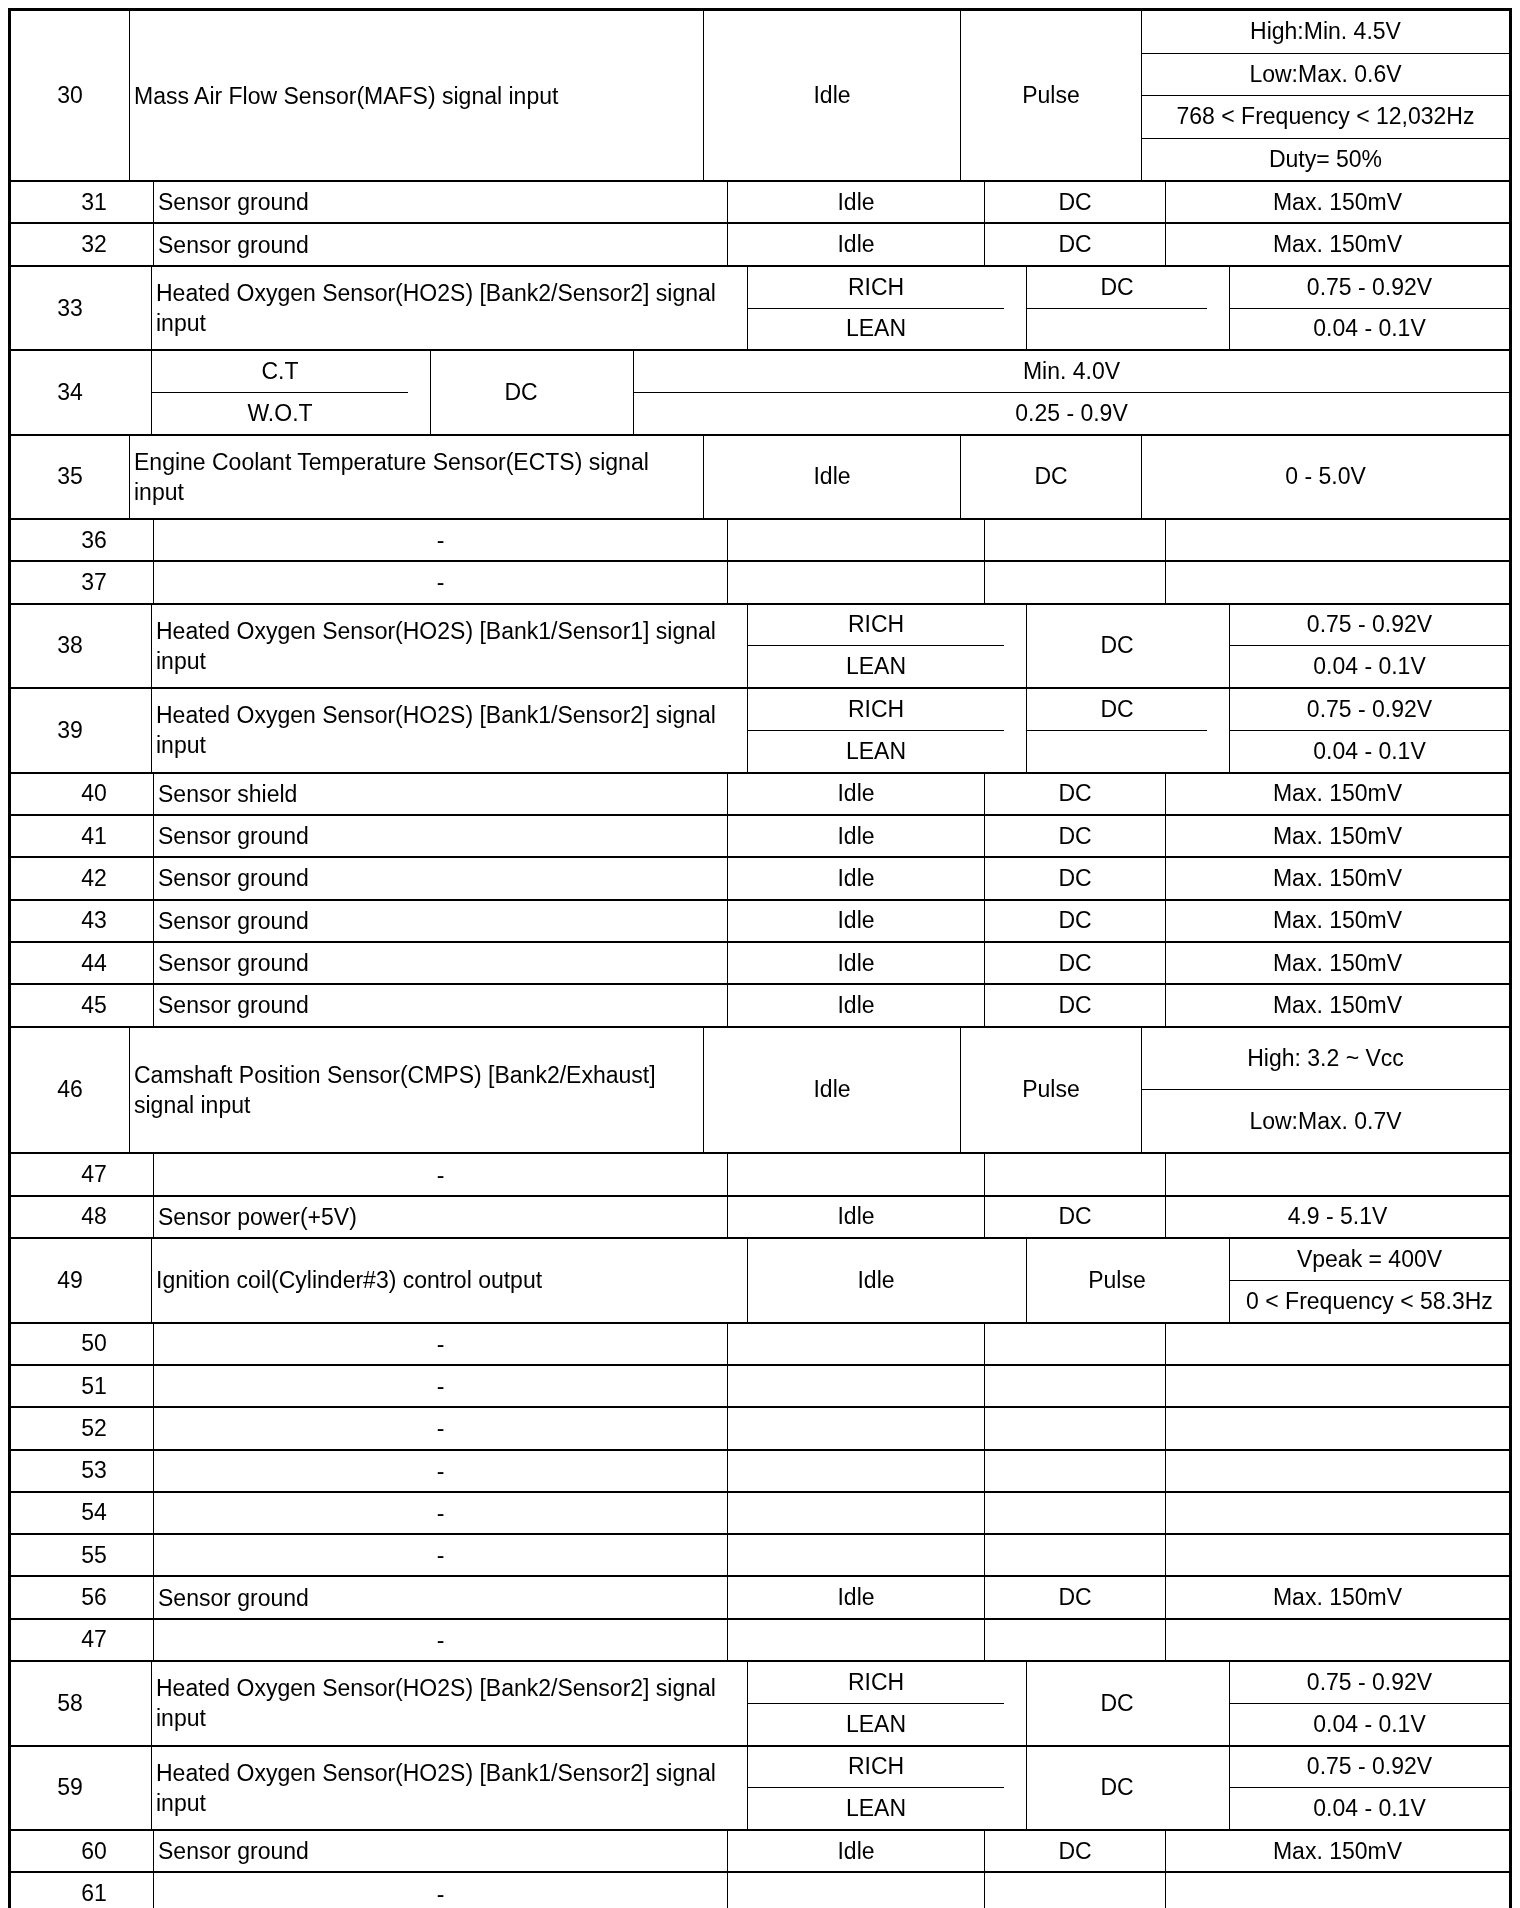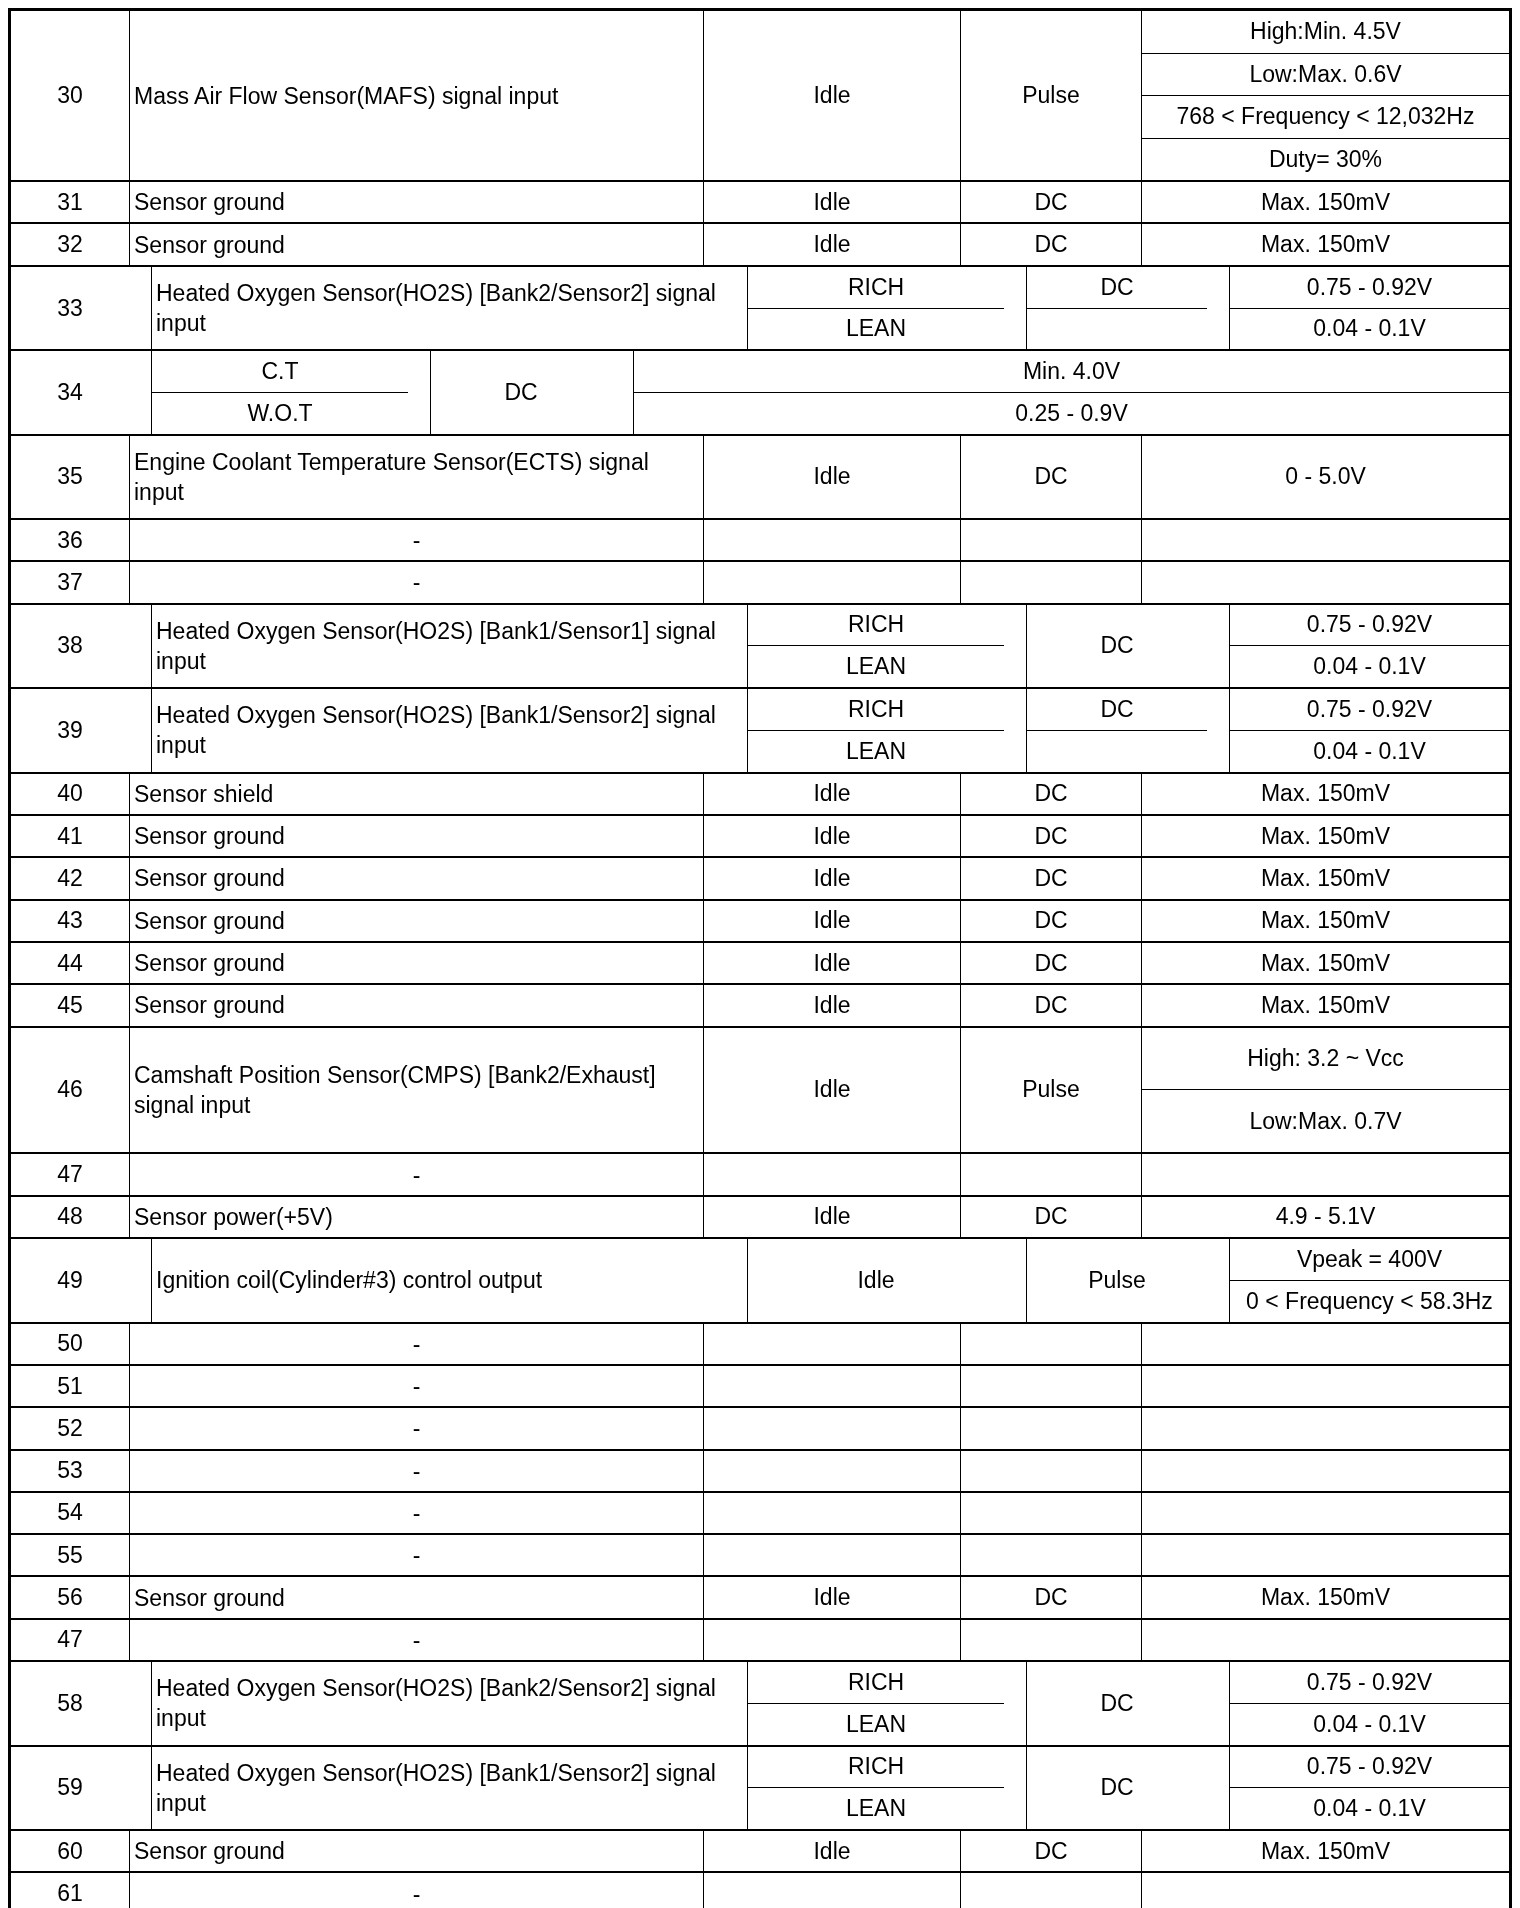--- a/index.html
+++ b/index.html
@@ -15,21 +15,21 @@
     .cell:first-child { border-left: none; }
     .c-pin { width: 118px; justify-content: center; }
     .c-desc { width: 574px; padding-left: 4px; line-height: 30px; }
     .c-desc.dash { justify-content: center; padding-left: 0; }
     .c-cond { width: 257px; }
     .c-type { width: 181px; }
     .c-val  { width: 368px; flex: 1; }
     .stack { display: flex; flex-direction: column; padding: 0; align-items: stretch; }
     .sub { flex: 1; display: flex; align-items: center; justify-content: center; box-sizing: border-box; border-top: 1.5px solid #000; }
     .sub:first-child { border-top: none; }
-    .u1 { height: 42.3px; }
+    .u1 { height: 42.3px; padding-left: 24px; }
     .u2 { height: 84.6px; gap: 22px; }
     .u3 { height: 126.9px; }
     .u4 { height: 169.2px; }
     .u17 { height: 84px; }
   </style>
 </head>
 <body>
 
 <div class="tbl" id="tbl">
     <div class="row u4">
@@ -38,21 +38,21 @@
       <div class="cell stack c-cond">
         <div class="sub">Idle</div>
       </div>
       <div class="cell stack c-type">
         <div class="sub">Pulse</div>
       </div>
       <div class="cell stack c-val">
         <div class="sub">High:Min. 4.5V</div>
         <div class="sub">Low:Max. 0.6V</div>
         <div class="sub">768 &lt; Frequency &lt; 12,032Hz</div>
-        <div class="sub">Duty= 30%</div>
+        <div class="sub">Duty= 50%</div>
       </div>
     </div>
     <div class="row u1">
       <div class="cell c-pin">31</div>
       <div class="cell c-desc">Sensor ground</div>
       <div class="cell stack c-cond">
         <div class="sub">Idle</div>
       </div>
       <div class="cell stack c-type">
         <div class="sub">DC</div>

